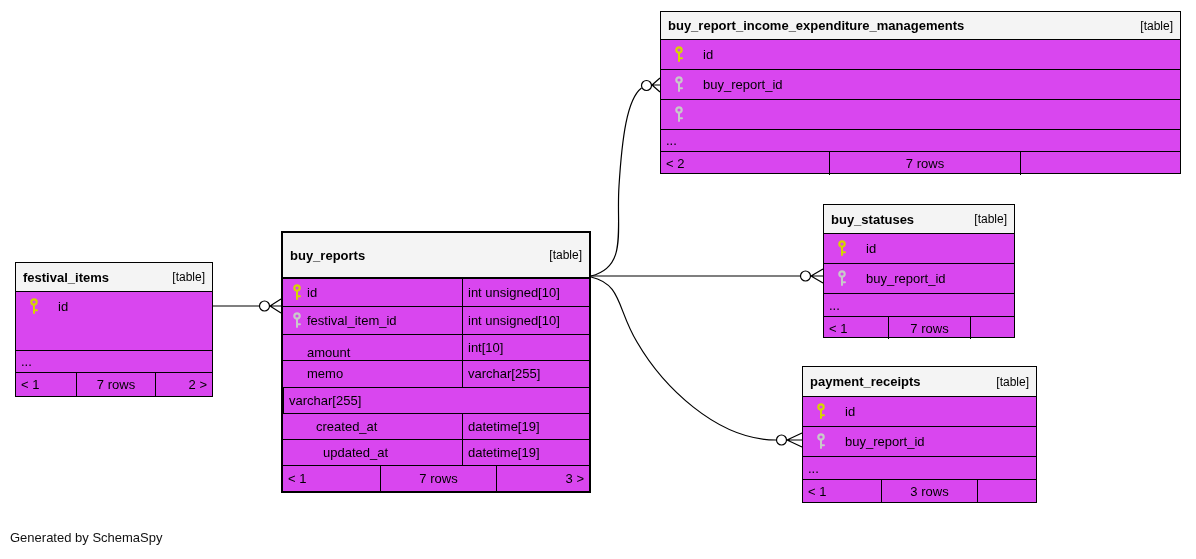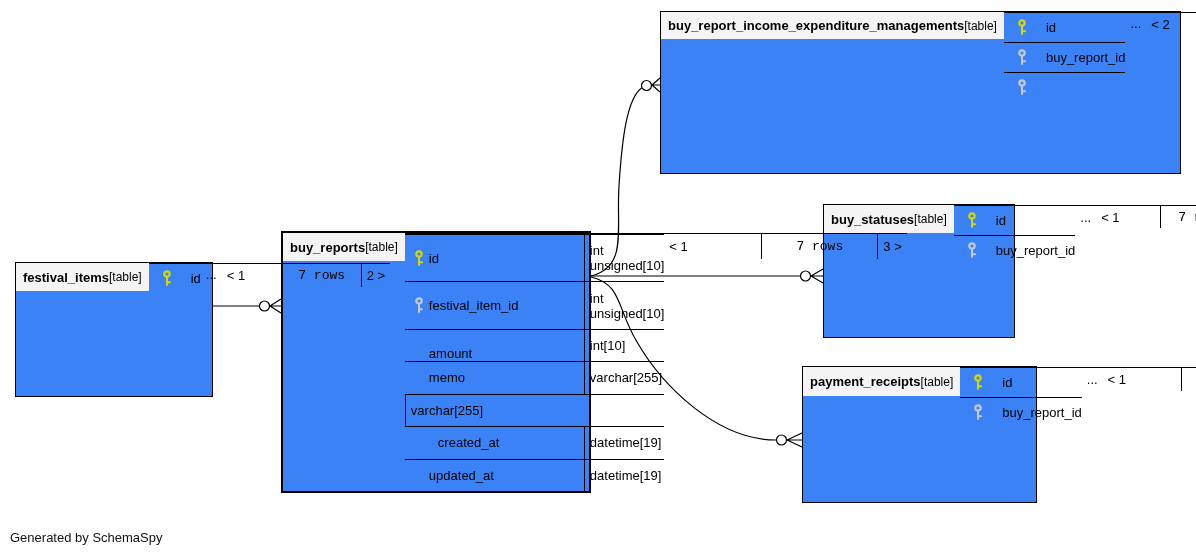--- a/index.html
+++ b/index.html
@@ -11,25 +11,25 @@
     font-family: "Liberation Sans", "DejaVu Sans", sans-serif;
     color: #000;
     overflow: hidden;
   }
   .rel-layer { position: absolute; left: 0; top: 0; width: 1196px; height: 559px; }
   .rel-layer path, .rel-layer line { fill: none; stroke: #000; stroke-width: 1.2; }
   .rel-layer circle { fill: #fff; stroke: #000; stroke-width: 1.2; }
 
   .dbtable {
     position: absolute;
-    background: #3b82f6;
+    background: #d946ef;
     border: 1px solid #000;
     box-sizing: border-box;
     display: flex;
-    flex-direction: row;
+    flex-direction: column;
     font-size: 13px;
   }
   .dbtable--main { border-width: 2px; }
   .thead {
     background: #f4f4f4;
     display: flex;
     align-items: center;
     justify-content: space-between;
     padding: 0 7px;
     box-sizing: border-box;
@@ -77,21 +77,21 @@
     flex: 0 0 auto;
   }
   .fc {
     display: flex;
     align-items: center;
     padding: 0 5px;
     box-sizing: border-box;
     height: 100%;
   }
   .fc-left { justify-content: flex-start; flex: 0 0 auto; }
-  .fc-mid { justify-content: center; border-left: 1px solid #000; border-right: 1px solid #000; flex: 0 0 auto; font-family: Liberation Mono, monospace; }
+  .fc-mid { justify-content: center; border-left: 1px solid #000; border-right: 1px solid #000; flex: 0 0 auto; }
   .fc-right { justify-content: flex-end; flex: 1 1 auto; }
   .gen-note {
     position: absolute;
     left: 10px;
     top: 530px;
     font-size: 13px;
     color: #111;
   }
 </style>
 </head>
@@ -227,21 +227,21 @@
     </div>
     <div class="tellipsis" style="height:23px;">...</div>
     <div class="tfoot" style="height:24px;">
       <span class="fc fc-left" style="width:78px;">&lt; 1</span>
       <span class="fc fc-mid" style="width:97px;">3 rows</span>
       <span class="fc fc-right"></span>
     </div>
   </div>
 
   <div class="dbtable dbtable--main" style="left:281px; top:231px; width:310px; height:262px;">
-    <div class="thead" style="height:28px;">
+    <div class="thead" style="height:44px;">
       <span class="tname">buy_reports</span>
       <span class="ttag">[table]</span>
     </div>
     <div class="rows">
       <div class="trow">
         <span class="namecol" style="flex:0 0 179px; padding-left:8px;">
           <span class="keyslot" style="width:16px;">
             <svg class="key key-pk" width="12" height="17" viewBox="0 0 12 17">
               <circle cx="6" cy="4" r="2.7" stroke-width="2.2"></circle>
                 <path d="M6 7 V15 M6 12.2 H9" stroke-width="2"></path>
@@ -281,21 +281,21 @@
         <span class="typecol">varchar[255]</span>
       </div>
       <div class="trow">
         <span class="namecol" style="flex:0 0 179px; padding-left:17px;">
           <span class="keyslot" style="width:16px;"></span>
           <span>created_at</span>
         </span>
         <span class="typecol">datetime[19]</span>
       </div>
       <div class="trow">
-        <span class="namecol" style="flex:0 0 179px; padding-left:8px;">
+        <span class="namecol" style="flex:0 0 179px; padding-left:24px;">
           <span class="keyslot" style="width:16px;"></span>
           <span>updated_at</span>
         </span>
         <span class="typecol">datetime[19]</span>
       </div>
     </div>
     <div class="tfoot" style="height:26px;">
       <span class="fc fc-left" style="width:97px;">&lt; 1</span>
       <span class="fc fc-mid" style="width:117px;">7 rows</span>
       <span class="fc fc-right">3 &gt;</span>

